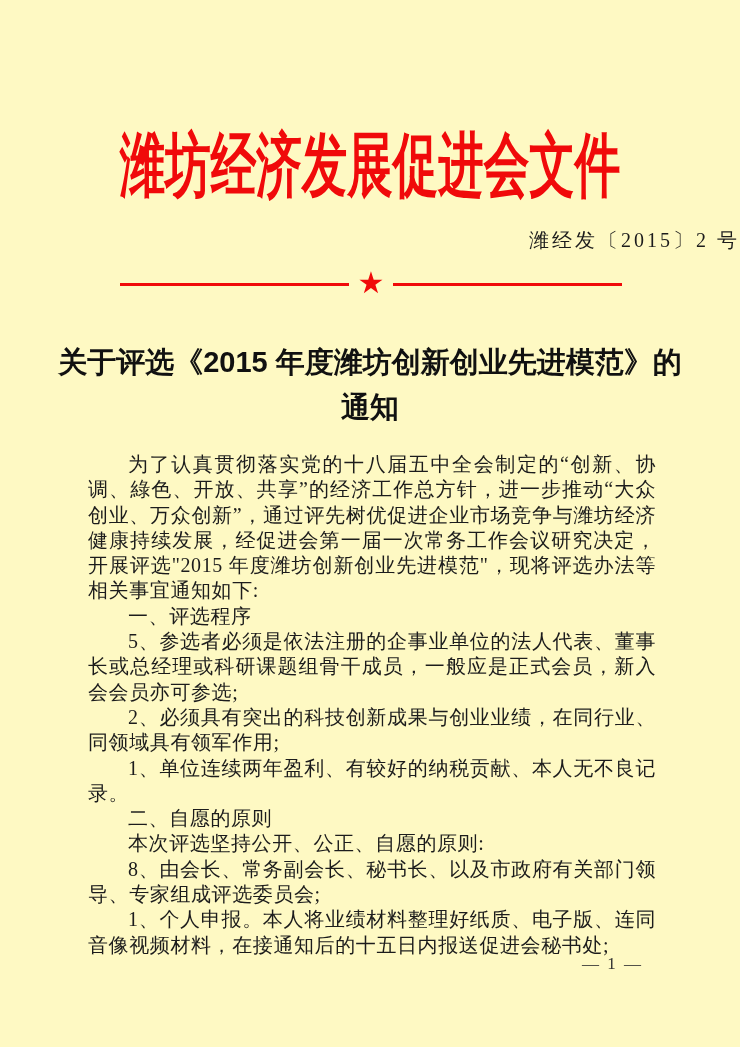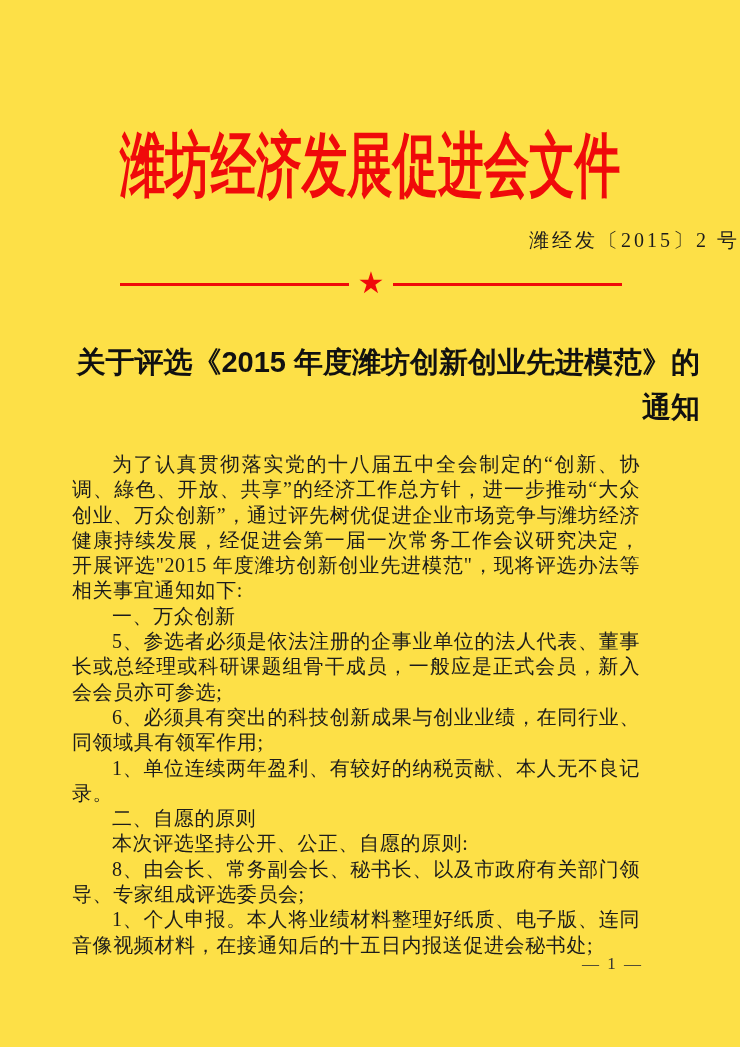--- a/index.html
+++ b/index.html
@@ -5,21 +5,21 @@
   * { margin: 0; padding: 0; box-sizing: border-box; }
   html, body { background: #ffffff; }
   body {
     width: 740px; height: 1047px;
     font-family: "Liberation Serif", "DejaVu Serif", serif;
     color: #1c1c1c;
   }
   .page {
     position: relative;
     width: 740px; height: 1047px;
-    background: #fde047;
+    background: #fef9c3;
     overflow: hidden;
   }
   
   .org-title {
     position: absolute;
     top: 122px; left: 50%;
     transform: translateX(-50%) scaleX(0.65);
     white-space: nowrap;
     font-family: "Liberation Sans", "DejaVu Sans", sans-serif;
     font-weight: bold;
@@ -53,31 +53,31 @@
     color: #f00a0a;
     font-size: 30px;
     line-height: 26px;
     padding: 0 9px;
     margin-top: -3px;
   }
   
   .doc-title {
     position: absolute;
     top: 340px; left: 40px; right: 40px;
-    text-align: right;
+    text-align: center;
     font-family: "Liberation Sans", "DejaVu Sans", sans-serif;
     font-weight: bold;
     font-size: 29px;
     line-height: 45px;
     color: #111111;
   }
   
   .body-text {
     position: absolute;
-    top: 452px; left: 72px;
+    top: 452px; left: 88px;
     width: 568px;
     font-size: 20px;
     line-height: 25.3px;
     text-align: justify;
     letter-spacing: 0.6px;
     color: #1c1c1c;
     font-family: Liberation Serif, serif;
   }
   .para { text-indent: 2em; }
   
@@ -104,23 +104,23 @@
     <span class="rule"></span>
   </div>
 
   <h2 class="doc-title">
     <span>关于评选《2015 年度潍坊创新创业先进模范》的</span><br>
     <span>通知</span>
   </h2>
 
   <div class="body-text">
     <p class="para">为了认真贯彻落实党的十八届五中全会制定的“创新、协调、綠色、开放、共享”的经济工作总方针，进一步推动“大众创业、万众创新”，通过评先树优促进企业市场竞争与潍坊经济健康持续发展，经促进会第一届一次常务工作会议研究决定，开展评选"2015 年度潍坊创新创业先进模范"，现将评选办法等相关事宜通知如下:</p>
-    <p class="para">一、万众创新</p>
+    <p class="para">一、评选程序</p>
     <p class="para">5、参选者必须是依法注册的企事业单位的法人代表、董事长或总经理或科研课题组骨干成员，一般应是正式会员，新入会会员亦可参选;</p>
-    <p class="para">6、必须具有突出的科技创新成果与创业业绩，在同行业、同领域具有领军作用;</p>
+    <p class="para">2、必须具有突出的科技创新成果与创业业绩，在同行业、同领域具有领军作用;</p>
     <p class="para">1、单位连续两年盈利、有较好的纳税贡献、本人无不良记录。</p>
     <p class="para">二、自愿的原则</p>
     <p class="para">本次评选坚持公开、公正、自愿的原则:</p>
     <p class="para">8、由会长、常务副会长、秘书长、以及市政府有关部门领导、专家组成评选委员会;</p>
     <p class="para">1、个人申报。本人将业绩材料整理好纸质、电子版、连同音像视频材料，在接通知后的十五日内报送促进会秘书处;</p>
   </div>
 
   <div class="page-number">— 1 —</div>
 
 </div>

